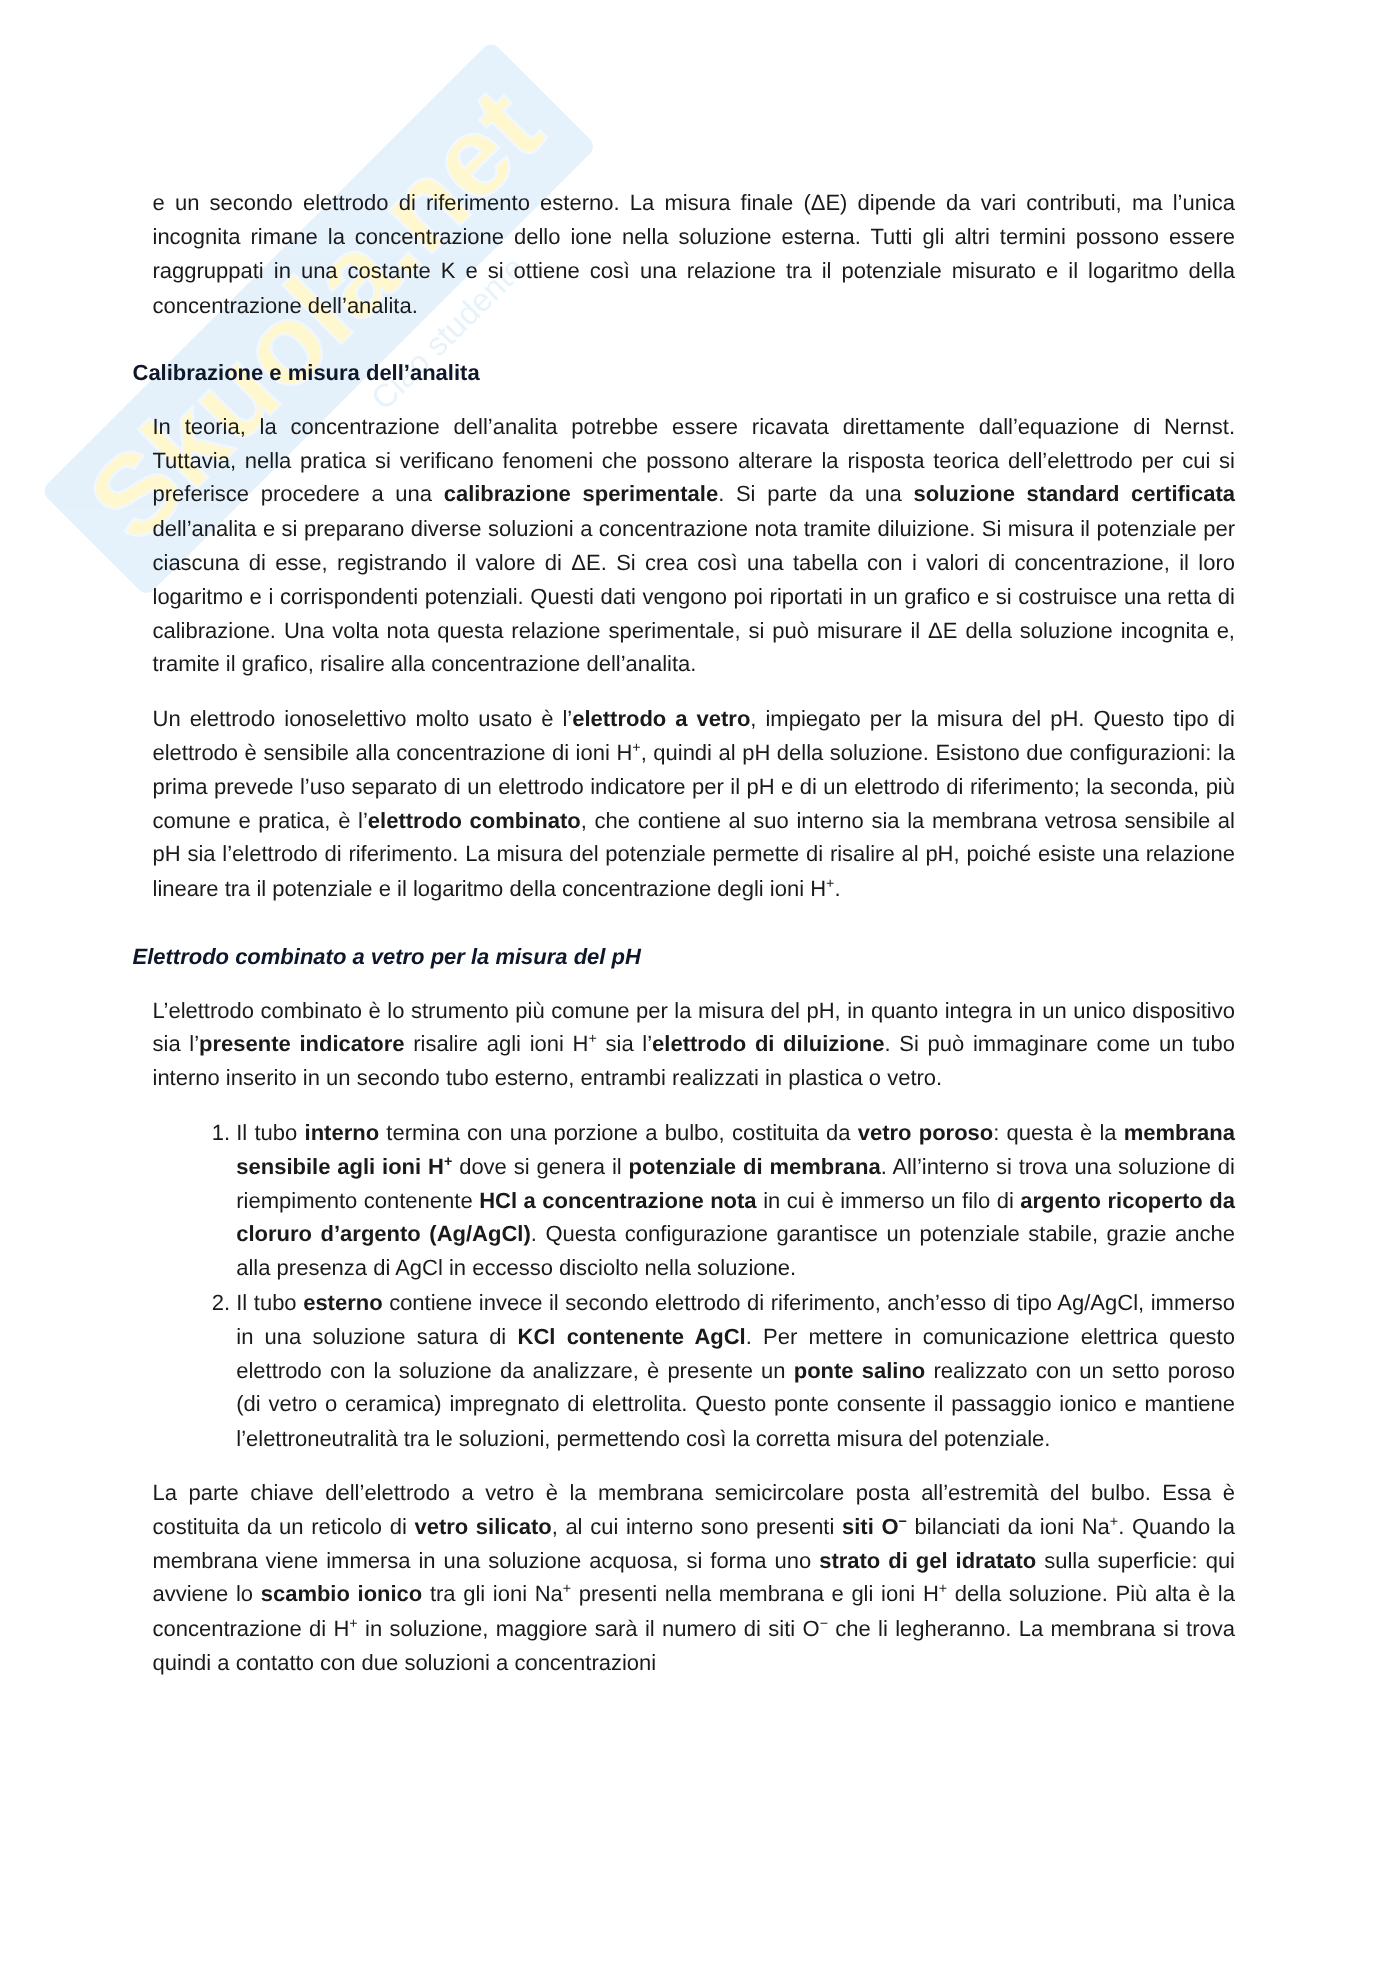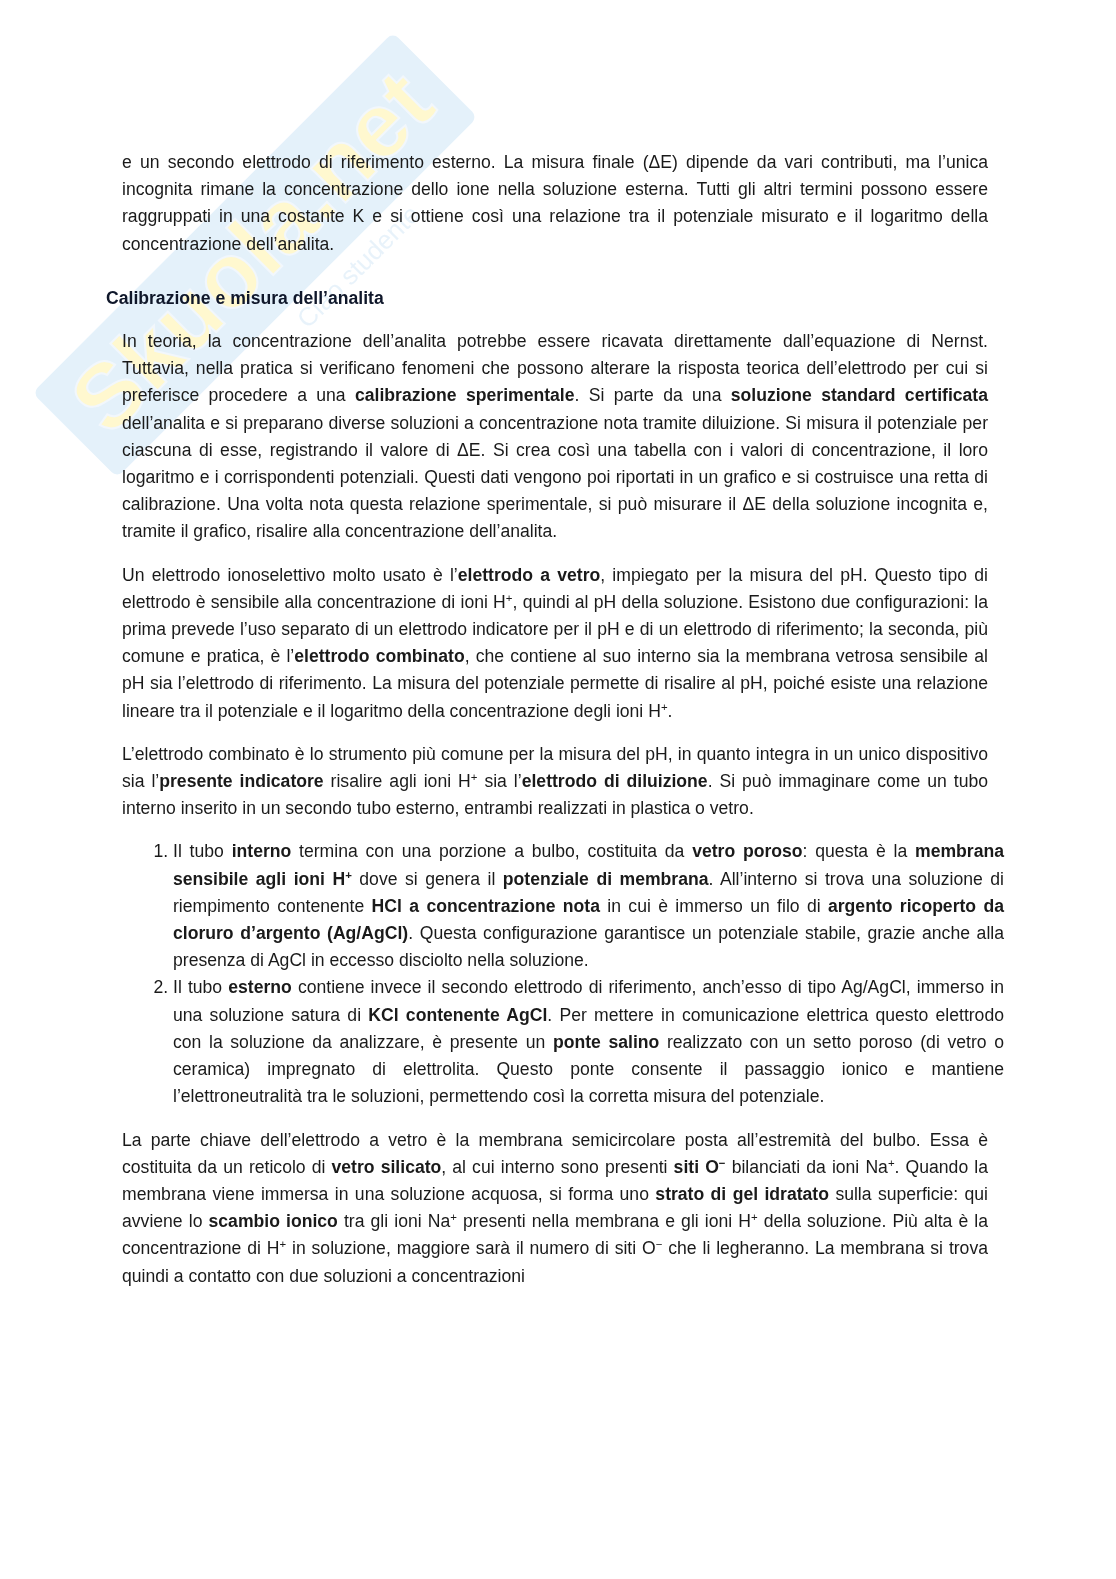--- a/index.html
+++ b/index.html
@@ -16,21 +16,21 @@
     position: absolute; left: 106px; top: 133px; width: 898px; z-index: 1;
     font-size: 17.6px; line-height: 27.2px;
   }
   p { margin: 16px; text-align: justify; }
   h2 {
     margin: 27px 0 0 0; font-size: 17.6px; line-height: 27.2px;
     color: #0f172a; font-weight: bold;
   }
   h2.italic { font-style: italic; }
   b { font-weight: bold; }
-  ol { margin: 0; padding: 0 0 0 67px; }
+  ol { margin: 16px; padding: 0 0 0 67px; }
   ol li { text-align: justify; padding-left: 0; }
   ol li::marker { font-weight: normal; }
   sup { font-size: 0.65em; line-height: 0; vertical-align: 0.55em; }
 </style>
 </head>
 <body>
 
 <svg class="watermark" viewBox="0 0 470 470">
   <g transform="rotate(-45 235 235)" opacity="0.55">
     <rect x="-20" y="175" width="510" height="120" rx="8" fill="#cfe6f7"></rect>
@@ -41,20 +41,21 @@
 
 <div class="page">
 
   <p>e un secondo elettrodo di riferimento esterno. La misura finale (ΔE) dipende da vari contributi, ma l’unica incognita rimane la concentrazione dello ione nella soluzione esterna. Tutti gli altri termini possono essere raggruppati in una costante K e si ottiene così una relazione tra il potenziale misurato e il logaritmo della concentrazione dell’analita.</p>
 
   <h2>Calibrazione e misura dell’analita</h2>
   <p><span>In teoria, la concentrazione dell’analita potrebbe essere ricavata direttamente dall’equazione di Nernst. Tuttavia, nella pratica si verificano fenomeni che possono alterare la risposta teorica dell’elettrodo per cui si preferisce procedere a una </span><b>calibrazione sperimentale</b><span>. Si parte da una </span><b>soluzione standard certificata</b><span> dell’analita e si preparano diverse soluzioni a concentrazione nota tramite diluizione. Si misura il potenziale per ciascuna di esse, registrando il valore di ΔE. Si crea così una tabella con i valori di concentrazione, il loro logaritmo e i corrispondenti potenziali. Questi dati vengono poi riportati in un grafico e si costruisce una retta di calibrazione. Una volta nota questa relazione sperimentale, si può misurare il ΔE della soluzione incognita e, tramite il grafico, risalire alla concentrazione dell’analita.</span></p>
 
   <p><span>Un elettrodo ionoselettivo molto usato è l’</span><b>elettrodo a vetro</b><span>, impiegato per la misura del pH. Questo tipo di elettrodo è sensibile alla concentrazione di ioni H</span><sup>+</sup><span>, quindi al pH della soluzione. Esistono due configurazioni: la prima prevede l’uso separato di un elettrodo indicatore per il pH e di un elettrodo di riferimento; la seconda, più comune e pratica, è l’</span><b>elettrodo combinato</b><span>, che contiene al suo interno sia la membrana vetrosa sensibile al pH sia l’elettrodo di riferimento. La misura del potenziale permette di risalire al pH, poiché esiste una relazione lineare tra il potenziale e il logaritmo della concentrazione degli ioni H</span><sup>+</sup><span>.</span></p>
 
+  <h2 class="italic">Elettrodo combinato a vetro per la misura del pH</h2>
   <p><span>L’elettrodo combinato è lo strumento più comune per la misura del pH, in quanto integra in un unico dispositivo sia l’</span><b>presente indicatore</b><span> risalire agli ioni H</span><sup>+</sup><span> sia l’</span><b>elettrodo di diluizione</b><span>. Si può immaginare come un tubo interno inserito in un secondo tubo esterno, entrambi realizzati in plastica o vetro.</span></p>
 
   <ol>
     <li><span>Il tubo </span><b>interno</b><span> termina con una porzione a bulbo, costituita da </span><b>vetro poroso</b><span>: questa è la </span><b><span>membrana sensibile agli ioni H</span><sup>+</sup></b><span> dove si genera il </span><b>potenziale di membrana</b><span>. All’interno si trova una soluzione di riempimento contenente </span><b>HCl a concentrazione nota</b><span> in cui è immerso un filo di </span><b>argento ricoperto da cloruro d’argento (Ag/AgCl)</b><span>. Questa configurazione garantisce un potenziale stabile, grazie anche alla presenza di AgCl in eccesso disciolto nella soluzione.</span></li>
     <li><span>Il tubo </span><b>esterno</b><span> contiene invece il secondo elettrodo di riferimento, anch’esso di tipo Ag/AgCl, immerso in una soluzione satura di </span><b>KCl contenente AgCl</b><span>. Per mettere in comunicazione elettrica questo elettrodo con la soluzione da analizzare, è presente un </span><b>ponte salino</b><span> realizzato con un setto poroso (di vetro o ceramica) impregnato di elettrolita. Questo ponte consente il passaggio ionico e mantiene l’elettroneutralità tra le soluzioni, permettendo così la corretta misura del potenziale.</span></li>
   </ol>
 
   <p><span>La parte chiave dell’elettrodo a vetro è la membrana semicircolare posta all’estremità del bulbo. Essa è costituita da un reticolo di </span><b>vetro silicato</b><span>, al cui interno sono presenti </span><b><span>siti O</span><sup>−</sup></b><span> bilanciati da ioni Na</span><sup>+</sup><span>. Quando la membrana viene immersa in una soluzione acquosa, si forma uno </span><b>strato di gel idratato</b><span> sulla superficie: qui avviene lo </span><b>scambio ionico</b><span> tra gli ioni Na</span><sup>+</sup><span> presenti nella membrana e gli ioni H</span><sup>+</sup><span> della soluzione. Più alta è la concentrazione di H</span><sup>+</sup><span> in soluzione, maggiore sarà il numero di siti O</span><sup>−</sup><span> che li legheranno. La membrana si trova quindi a contatto con due soluzioni a concentrazioni</span></p>
 
 </div>

